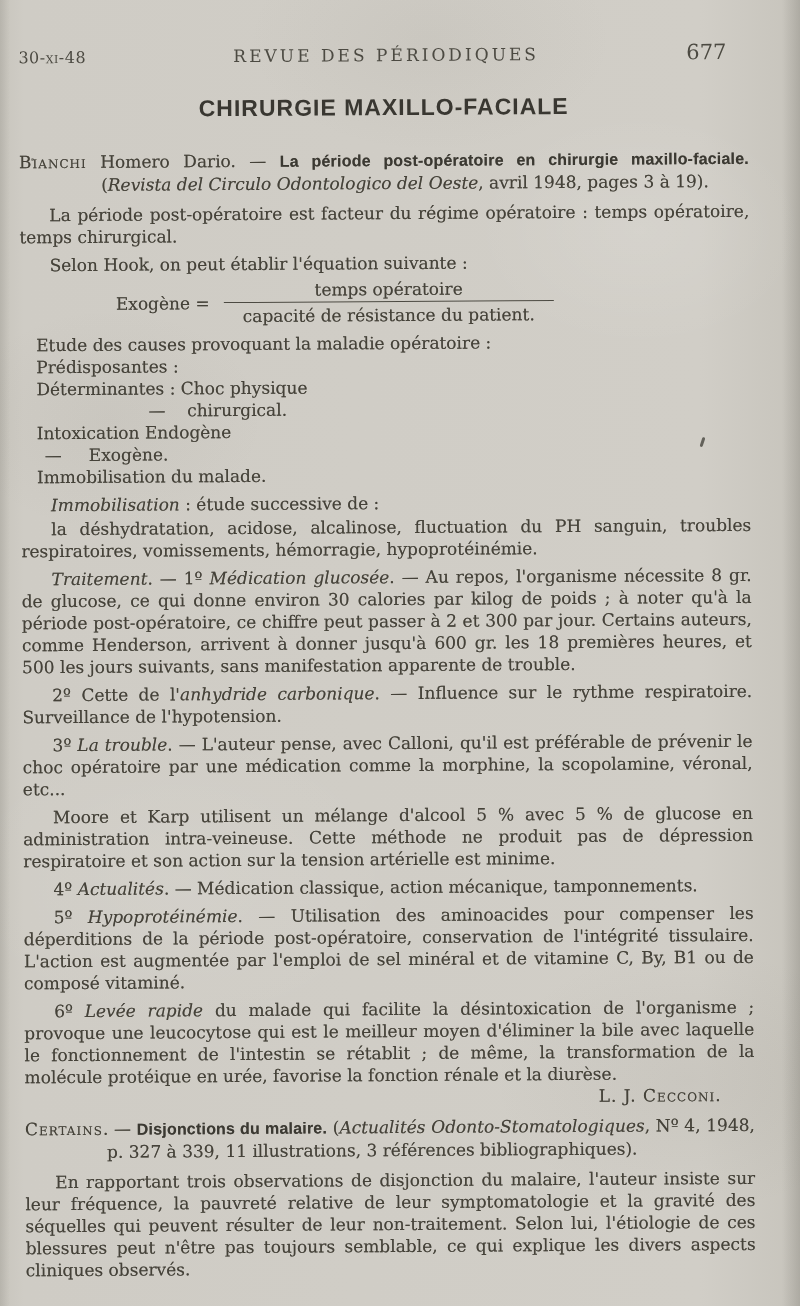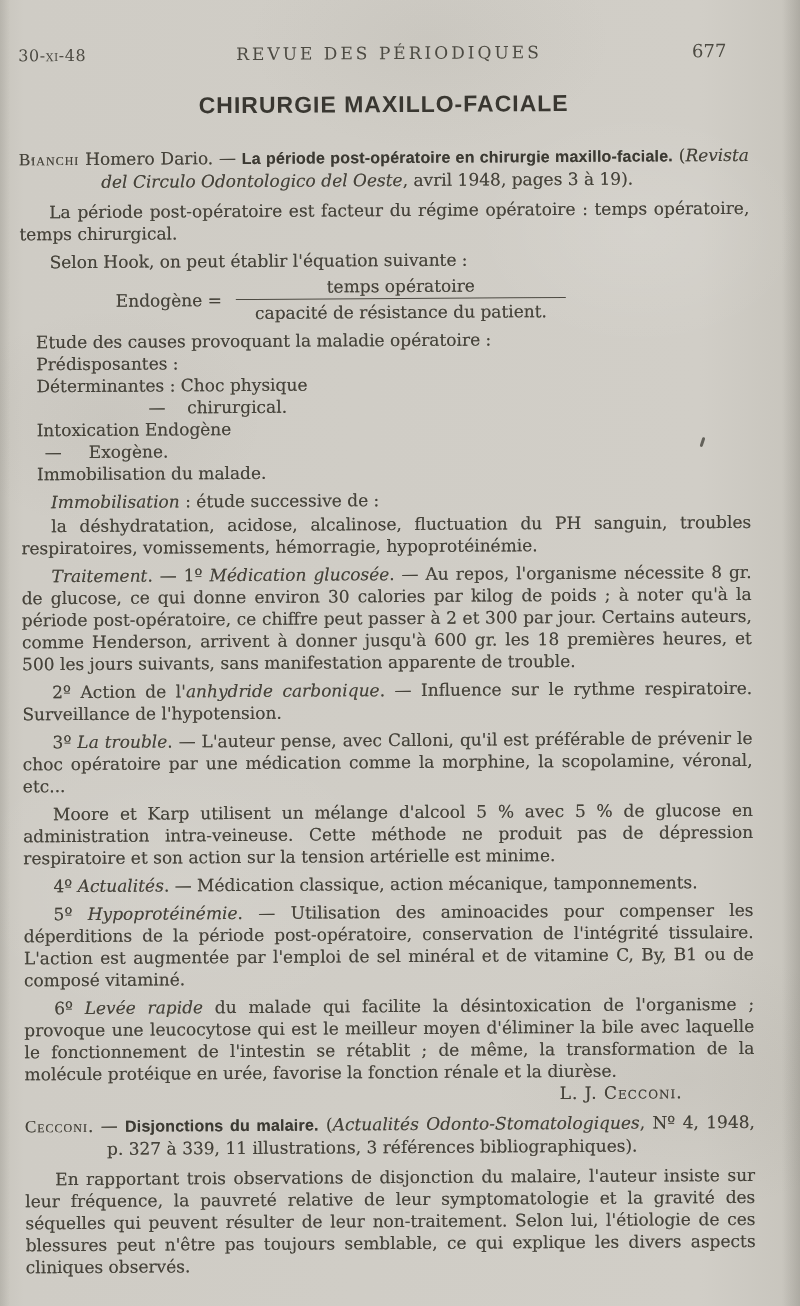--- a/index.html
+++ b/index.html
@@ -29,41 +29,41 @@
 
   .tilt { transform: rotate(-0.35deg); transform-origin: 50% 0; }
 
   .header {
     display: flex; justify-content: space-between; align-items: baseline;
     padding: 42px 74px 0 18px;
     font-size: 16px; color: #4c4a42;
   }
   .h-date { font-variant: small-caps; letter-spacing: 0.5px; }
   .h-journal { letter-spacing: 3px; font-size: 17px; }
-  .h-page { font-size: 18px; }
+  .h-page { font-size: 21px; }
 
   .section-title {
     width: 730px; margin: 28px 0 0 18px;
     text-align: center;
     font-family: "Liberation Sans", sans-serif;
     font-weight: 700; font-size: 23px; letter-spacing: 1px;
     color: #393731;
   }
 
   .content {
     padding: 0 52px 0 18px;
     font-size: 17px; line-height: 22px;
     text-align: justify;
     hyphens: auto;
     text-shadow: 0 0 0.5px rgba(64,62,54,0.55);
   }
 
   .run-rm { }
   .run-i  { font-style: italic; }
-  .run-sc { font-variant: small-caps; letter-spacing: 1px; font-family: Liberation Serif, serif; }
+  .run-sc { font-variant: small-caps; letter-spacing: 1px; }
   .run-b  {
     font-family: "Liberation Sans", sans-serif;
     font-weight: 700; font-size: 16px; letter-spacing: 0.2px;
     color: #3b3932;
   }
 
   .cite { margin: 28px 0 8px; padding-left: 82px; text-indent: -82px; }
   .article-lambert .cite { margin-top: 30px; }
 
   .para { margin-top: 6px; text-indent: 30px; }
@@ -76,21 +76,21 @@
   }
   .frac { display: inline-block; min-width: 330px; margin-left: 14px; }
   .frac-bar { height: 0; border-top: 1.5px solid #4c4a42; margin: 1px 0 2px; }
 
   .causes { margin: 4px 0 0 16px; }
   .causes .line { text-indent: 0; }
   .pre { white-space: pre; }
   .dash-chir { padding-left: 112px; }
   .dash-exo  { padding-left: 8px; }
 
-  .sig { float: right; margin-right: 72px; font-variant: small-caps; letter-spacing: 1px; }
+  .sig { float: right; margin-right: 33px; font-variant: small-caps; letter-spacing: 1px; }
 
   .speck-a {
     position: absolute; left: 701px; top: 437px;
     width: 2.5px; height: 10px; background: #63615a;
     border-radius: 2px; transform: rotate(18deg);
   }
   .speck-b {
     position: absolute; left: 31px; top: 158px;
     width: 3px; height: 3px; background: #84827a; border-radius: 50%;
   }
@@ -116,21 +116,21 @@
 
     <div class="content">
 
       <div class="article-bianchi">
         <p class="cite"><span class="run-sc">Bianchi</span><span class="run-rm"> Homero Dario. — </span><span class="run-b">La période post-opératoire en chirurgie maxillo-faciale.</span><span class="run-rm"> (</span><span class="run-i">Revista del Circulo Odontologico del Oeste</span><span class="run-rm">, avril 1948, pages 3 à 19).</span></p>
 
         <p class="para">La période post-opératoire est facteur du régime opératoire : temps opératoire, temps chirurgical.</p>
         <p class="para">Selon Hook, on peut établir l'équation suivante :</p>
 
         <div class="equation">
-          <span class="eq-lhs">Endogène =</span>
+          <span class="eq-lhs">Exogène =</span>
           <span class="frac">
             <span class="frac-num" style="display:block">temps opératoire</span>
             <span class="frac-bar" style="display:block"></span>
             <span class="frac-den" style="display:block">capacité de résistance du patient.</span>
           </span>
         </div>
 
         <div class="causes">
           <div class="line">Etude des causes provoquant la maladie opératoire :</div>
           <div class="line">Prédisposantes :</div>
@@ -138,31 +138,31 @@
           <div class="line pre dash-chir">—    chirurgical.</div>
           <div class="line">Intoxication Endogène</div>
           <div class="line pre dash-exo">—     Exogène.</div>
           <div class="line">Immobilisation du malade.</div>
         </div>
 
         <p class="para"><span class="run-i">Immobilisation</span><span class="run-rm"> : étude successive de :</span></p>
         <p class="para-tight">la déshydratation, acidose, alcalinose, fluctuation du PH sanguin, troubles respiratoires, vomissements, hémorragie, hypoprotéinémie.</p>
 
         <p class="para"><span class="run-i">Traitement</span><span class="run-rm">. — 1º </span><span class="run-i">Médication glucosée</span><span class="run-rm">. — Au repos, l'organisme nécessite 8 gr. de glucose, ce qui donne environ 30 calories par kilog de poids ; à noter qu'à la période post-opératoire, ce chiffre peut passer à 2 et 300 par jour. Certains auteurs, comme Henderson, arrivent à donner jusqu'à 600 gr. les 18 premières heures, et 500 les jours suivants, sans manifestation apparente de trouble.</span></p>
-        <p class="para"><span class="run-rm">2º Action de l'</span><span class="run-i">anhydride carbonique</span><span class="run-rm">. — Influence sur le rythme respiratoire. Surveillance de l'hypotension.</span></p>
+        <p class="para"><span class="run-rm">2º Cette de l'</span><span class="run-i">anhydride carbonique</span><span class="run-rm">. — Influence sur le rythme respiratoire. Surveillance de l'hypotension.</span></p>
         <p class="para"><span class="run-rm">3º </span><span class="run-i">La trouble</span><span class="run-rm">. — L'auteur pense, avec Calloni, qu'il est préférable de prévenir le choc opératoire par une médication comme la morphine, la scopolamine, véronal, etc...</span></p>
         <p class="para">Moore et Karp utilisent un mélange d'alcool 5 % avec 5 % de glucose en administration intra-veineuse. Cette méthode ne produit pas de dépression respiratoire et son action sur la tension artérielle est minime.</p>
         <p class="para"><span class="run-rm">4º </span><span class="run-i">Actualités</span><span class="run-rm">. — Médication classique, action mécanique, tamponnements.</span></p>
         <p class="para"><span class="run-rm">5º </span><span class="run-i">Hypoprotéinémie</span><span class="run-rm">. — Utilisation des aminoacides pour compenser les déperditions de la période post-opératoire, conservation de l'intégrité tissulaire. L'action est augmentée par l'emploi de sel minéral et de vitamine C, By, B1 ou de composé vitaminé.</span></p>
         <p class="para">
           <span><span class="run-rm">6º </span><span class="run-i">Levée rapide</span><span class="run-rm"> du malade qui facilite la désintoxication de l'organisme ; provoque une leucocytose qui est le meilleur moyen d'éliminer la bile avec laquelle le fonctionnement de l'intestin se rétablit ; de même, la transformation de la molécule protéique en urée, favorise la fonction rénale et la diurèse.</span></span>
           <span class="sig">L. J. Cecconi.</span>
         </p>
       </div>
 
       <div class="article-lambert">
-        <p class="cite"><span class="run-sc">Cecconi</span><span class="run-rm">. — </span><span class="run-b">Disjonctions du malaire.</span><span class="run-rm"> (</span><span class="run-i">Actualités Odonto-Stomatologiques</span><span class="run-rm">, Nº 4, 1948, p. 327 à 339, 11 illustrations, 3 références bibliographiques).</span></p>
+        <p class="cite"><span class="run-sc">Certains</span><span class="run-rm">. — </span><span class="run-b">Disjonctions du malaire.</span><span class="run-rm"> (</span><span class="run-i">Actualités Odonto-Stomatologiques</span><span class="run-rm">, Nº 4, 1948, p. 327 à 339, 11 illustrations, 3 références bibliographiques).</span></p>
         <p class="para">En rapportant trois observations de disjonction du malaire, l'auteur insiste sur leur fréquence, la pauvreté relative de leur symptomatologie et la gravité des séquelles qui peuvent résulter de leur non-traitement. Selon lui, l'étiologie de ces blessures peut n'être pas toujours semblable, ce qui explique les divers aspects cliniques observés.</p>
       </div>
 
     </div>
   </div>
 </div>
 
 </body></html>

